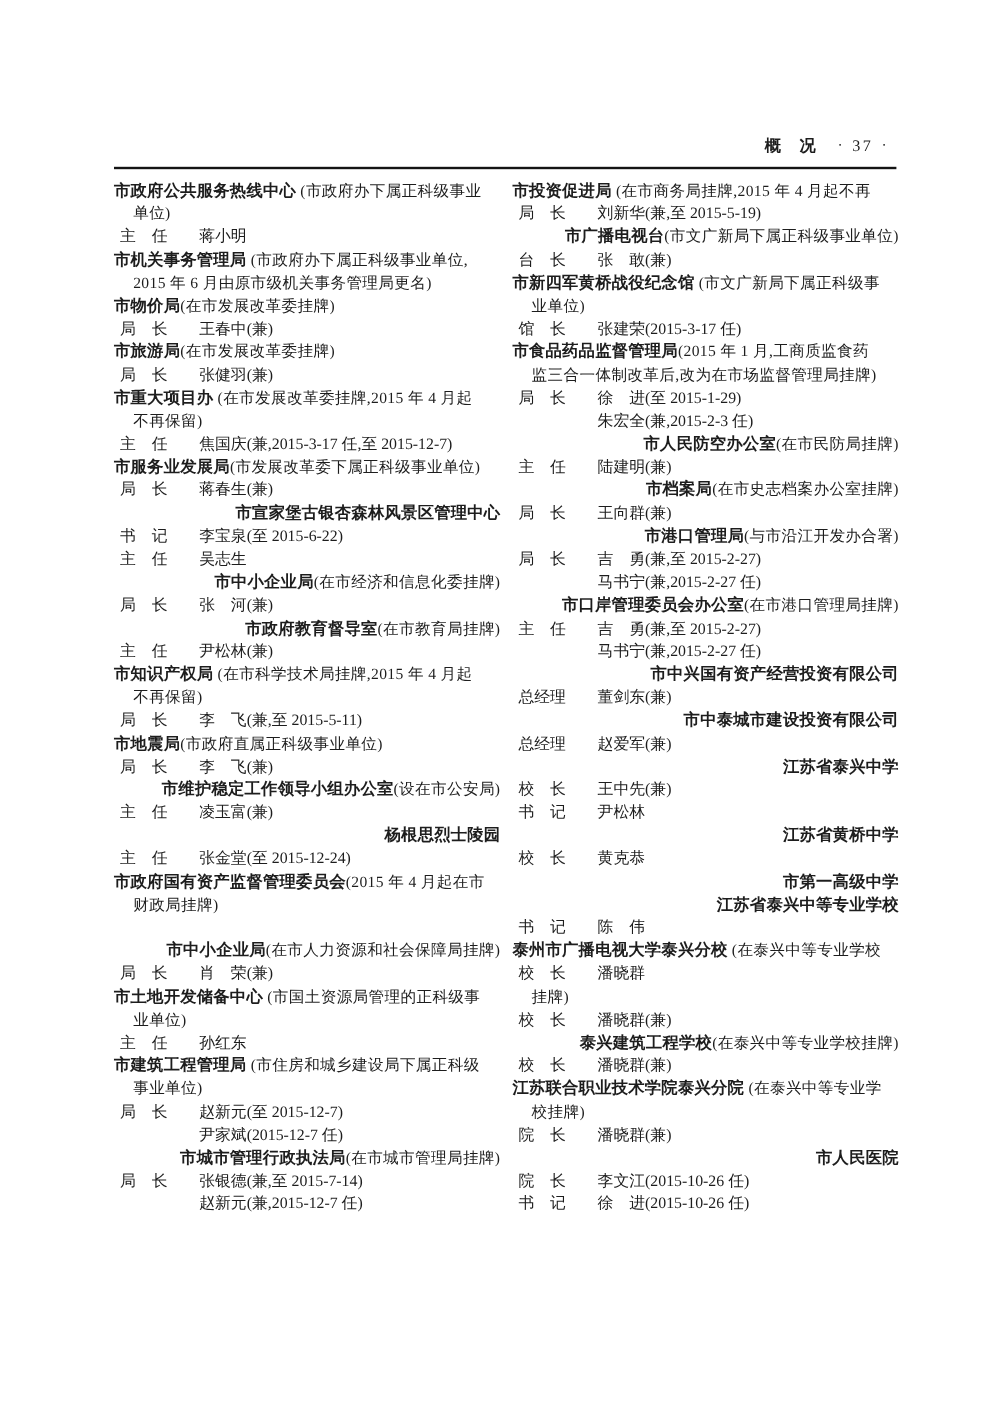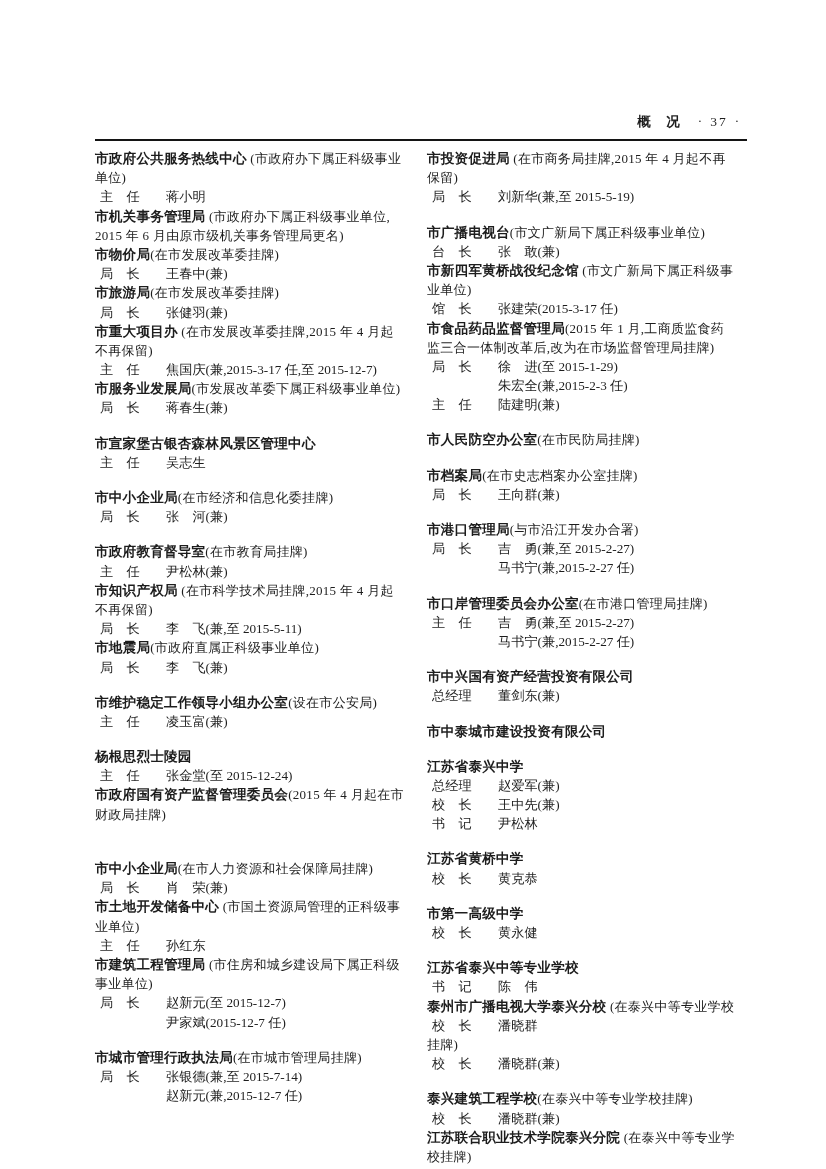--- a/index.html
+++ b/index.html
@@ -37,22 +37,22 @@
   }
   .org-name{
     font-family:"Liberation Sans", sans-serif;
     font-weight:bold;font-size:13.6px;
     letter-spacing:0.2px;
   }
   .org-note{
     font-family:"Liberation Serif", serif;
     font-size:13px;letter-spacing:0.3px;
   }
-  .line.hc{text-align:left;margin-top:16px;}
-  .line.w{padding-left:0;}
+  .line.hc{text-align:right;}
+  .line.w{padding-left:0;margin-left:16px;}
   .line.o{padding-left:5px;}
   .otitle{display:inline-block;width:44px;margin-right:22px;}
   .oname{font-family:"Liberation Serif", serif;text-align:right;}
   .line.oc{padding-left:71px;}
   .line.b{height:19.2px;}
 </style>
 </head>
 <body>
 
 <div class="page">
@@ -70,20 +70,21 @@
         <div class="line h"><span class="org-name">市物价局</span><span class="org-note">(在市发展改革委挂牌)</span></div>
         <div class="line o"><span class="otitle">局　长</span><span class="oname">王春中(兼)</span></div>
         <div class="line h"><span class="org-name">市旅游局</span><span class="org-note">(在市发展改革委挂牌)</span></div>
         <div class="line o"><span class="otitle">局　长</span><span class="oname">张健羽(兼)</span></div>
         <div class="line h"><span class="org-name">市重大项目办</span><span class="org-note"> (在市发展改革委挂牌,2015 年 4 月起</span></div>
         <div class="line w"><span class="org-note">不再保留)</span></div>
         <div class="line o"><span class="otitle">主　任</span><span class="oname">焦国庆(兼,2015-3-17 任,至 2015-12-7)</span></div>
         <div class="line h"><span class="org-name">市服务业发展局</span><span class="org-note">(市发展改革委下属正科级事业单位)</span></div>
         <div class="line o"><span class="otitle">局　长</span><span class="oname">蒋春生(兼)</span></div>
         <div class="line hc"><span class="org-name">市宣家堡古银杏森林风景区管理中心</span></div>
+        <div class="line o"><span class="otitle">书　记</span><span class="oname">李宝泉(至 2015-6-22)</span></div>
         <div class="line o"><span class="otitle">主　任</span><span class="oname">吴志生</span></div>
         <div class="line hc"><span class="org-name">市中小企业局</span><span class="org-note">(在市经济和信息化委挂牌)</span></div>
         <div class="line o"><span class="otitle">局　长</span><span class="oname">张　河(兼)</span></div>
         <div class="line hc"><span class="org-name">市政府教育督导室</span><span class="org-note">(在市教育局挂牌)</span></div>
         <div class="line o"><span class="otitle">主　任</span><span class="oname">尹松林(兼)</span></div>
         <div class="line h"><span class="org-name">市知识产权局</span><span class="org-note"> (在市科学技术局挂牌,2015 年 4 月起</span></div>
         <div class="line w"><span class="org-note">不再保留)</span></div>
         <div class="line o"><span class="otitle">局　长</span><span class="oname">李　飞(兼,至 2015-5-11)</span></div>
         <div class="line h"><span class="org-name">市地震局</span><span class="org-note">(市政府直属正科级事业单位)</span></div>
         <div class="line o"><span class="otitle">局　长</span><span class="oname">李　飞(兼)</span></div>
@@ -102,52 +103,50 @@
         <div class="line h"><span class="org-name">市建筑工程管理局</span><span class="org-note"> (市住房和城乡建设局下属正科级</span></div>
         <div class="line w"><span class="org-note">事业单位)</span></div>
         <div class="line o"><span class="otitle">局　长</span><span class="oname">赵新元(至 2015-12-7)</span></div>
         <div class="line oc"><span class="oname">尹家斌(2015-12-7 任)</span></div>
         <div class="line hc"><span class="org-name">市城市管理行政执法局</span><span class="org-note">(在市城市管理局挂牌)</span></div>
         <div class="line o"><span class="otitle">局　长</span><span class="oname">张银德(兼,至 2015-7-14)</span></div>
         <div class="line oc"><span class="oname">赵新元(兼,2015-12-7 任)</span></div>
       </div>
     <div class="col" id="col-right">
         <div class="line h"><span class="org-name">市投资促进局</span><span class="org-note"> (在市商务局挂牌,2015 年 4 月起不再</span></div>
-        <div class="line w"><span class="org-note">保留)</span></div>
         <div class="line o"><span class="otitle">局　长</span><span class="oname">刘新华(兼,至 2015-5-19)</span></div>
         <div class="line hc"><span class="org-name">市广播电视台</span><span class="org-note">(市文广新局下属正科级事业单位)</span></div>
         <div class="line o"><span class="otitle">台　长</span><span class="oname">张　敢(兼)</span></div>
         <div class="line h"><span class="org-name">市新四军黄桥战役纪念馆</span><span class="org-note"> (市文广新局下属正科级事</span></div>
         <div class="line w"><span class="org-note">业单位)</span></div>
         <div class="line o"><span class="otitle">馆　长</span><span class="oname">张建荣(2015-3-17 任)</span></div>
         <div class="line h"><span class="org-name">市食品药品监督管理局</span><span class="org-note">(2015 年 1 月,工商质监食药</span></div>
         <div class="line w"><span class="org-note">监三合一体制改革后,改为在市场监督管理局挂牌)</span></div>
         <div class="line o"><span class="otitle">局　长</span><span class="oname">徐　进(至 2015-1-29)</span></div>
         <div class="line oc"><span class="oname">朱宏全(兼,2015-2-3 任)</span></div>
+        <div class="line hc"><span class="org-name">市人民防空办公室</span><span class="org-note">(在市民防局挂牌)</span></div>
         <div class="line o"><span class="otitle">主　任</span><span class="oname">陆建明(兼)</span></div>
-        <div class="line hc"><span class="org-name">市人民防空办公室</span><span class="org-note">(在市民防局挂牌)</span></div>
         <div class="line hc"><span class="org-name">市档案局</span><span class="org-note">(在市史志档案办公室挂牌)</span></div>
         <div class="line o"><span class="otitle">局　长</span><span class="oname">王向群(兼)</span></div>
         <div class="line hc"><span class="org-name">市港口管理局</span><span class="org-note">(与市沿江开发办合署)</span></div>
         <div class="line o"><span class="otitle">局　长</span><span class="oname">吉　勇(兼,至 2015-2-27)</span></div>
         <div class="line oc"><span class="oname">马书宁(兼,2015-2-27 任)</span></div>
         <div class="line hc"><span class="org-name">市口岸管理委员会办公室</span><span class="org-note">(在市港口管理局挂牌)</span></div>
         <div class="line o"><span class="otitle">主　任</span><span class="oname">吉　勇(兼,至 2015-2-27)</span></div>
         <div class="line oc"><span class="oname">马书宁(兼,2015-2-27 任)</span></div>
         <div class="line hc"><span class="org-name">市中兴国有资产经营投资有限公司</span></div>
         <div class="line o"><span class="otitle">总经理</span><span class="oname">董剑东(兼)</span></div>
         <div class="line hc"><span class="org-name">市中泰城市建设投资有限公司</span></div>
+        <div class="line o"><span class="otitle">总经理</span><span class="oname">赵爱军(兼)</span></div>
         <div class="line hc"><span class="org-name">江苏省泰兴中学</span></div>
-        <div class="line o"><span class="otitle">总经理</span><span class="oname">赵爱军(兼)</span></div>
         <div class="line o"><span class="otitle">校　长</span><span class="oname">王中先(兼)</span></div>
         <div class="line o"><span class="otitle">书　记</span><span class="oname">尹松林</span></div>
         <div class="line hc"><span class="org-name">江苏省黄桥中学</span></div>
         <div class="line o"><span class="otitle">校　长</span><span class="oname">黄克恭</span></div>
         <div class="line hc"><span class="org-name">市第一高级中学</span></div>
-        <div class="line o"><span class="otitle">校　长</span><span class="oname">黄永健</span></div>
         <div class="line hc"><span class="org-name">江苏省泰兴中等专业学校</span></div>
         <div class="line o"><span class="otitle">书　记</span><span class="oname">陈　伟</span></div>
         <div class="line h"><span class="org-name">泰州市广播电视大学泰兴分校</span><span class="org-note"> (在泰兴中等专业学校</span></div>
         <div class="line o"><span class="otitle">校　长</span><span class="oname">潘晓群</span></div>
         <div class="line w"><span class="org-note">挂牌)</span></div>
         <div class="line o"><span class="otitle">校　长</span><span class="oname">潘晓群(兼)</span></div>
         <div class="line hc"><span class="org-name">泰兴建筑工程学校</span><span class="org-note">(在泰兴中等专业学校挂牌)</span></div>
         <div class="line o"><span class="otitle">校　长</span><span class="oname">潘晓群(兼)</span></div>
         <div class="line h"><span class="org-name">江苏联合职业技术学院泰兴分院</span><span class="org-note"> (在泰兴中等专业学</span></div>
         <div class="line w"><span class="org-note">校挂牌)</span></div>

